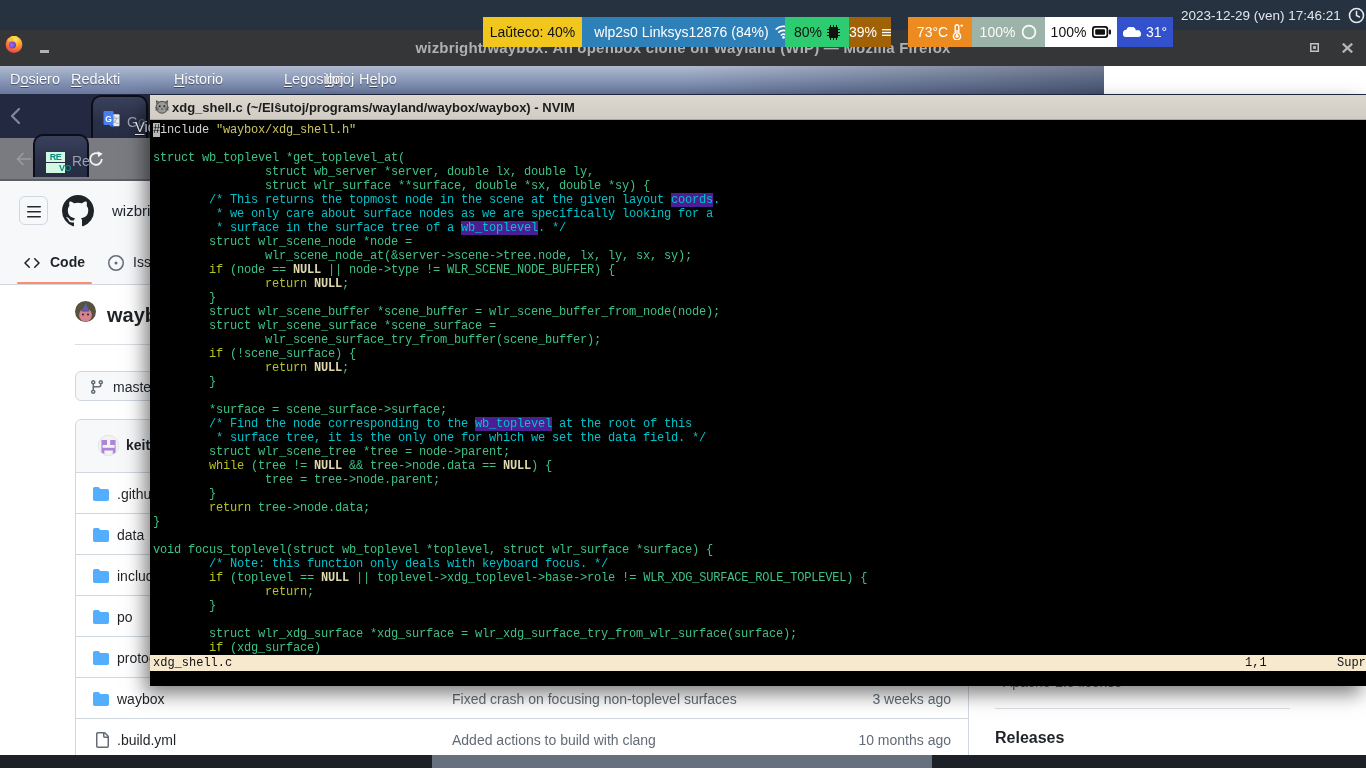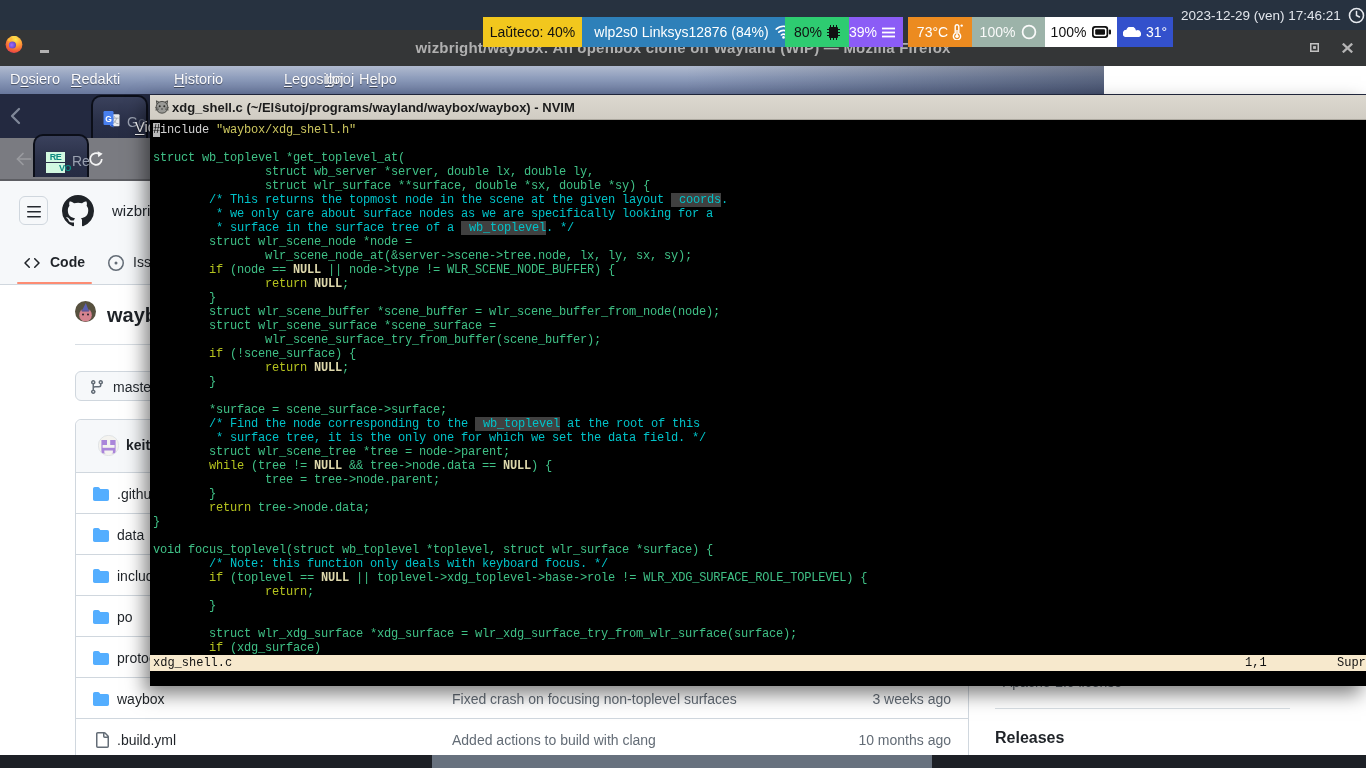--- a/index.html
+++ b/index.html
@@ -48,21 +48,21 @@
 #termbar { position:absolute; left:0; top:0; width:1216px; height:25px; background:linear-gradient(#dcd8cf,#d0ccc3); border-bottom:1px solid #aca89f; }
 #termtitle { position:absolute; left:22px; top:5px; font-size:13px; font-weight:bold; color:#1c1c1c; white-space:nowrap; }
 #code { position:absolute; left:0; top:25px; width:1216px; height:535px; overflow:hidden; }
 #code pre { margin:0; padding:3px 0 0 3px; font-family:"Liberation Mono", monospace; font-size:12px; line-height:14px; letter-spacing:-0.2px; color:#3fc086; white-space:pre; }
 .cm { color:#00c3c9; }
 .kw { color:#b5c31f; }
 .nl { color:#ddd7ab; font-weight:bold; }
 .st { color:#cdc75f; }
 .pp { color:#d2d2d2; }
 .cur { background:#b8b8b8; color:#000; }
-.hl { background:#404040;padding-left:8px; }
+.hl { background:#4c1d95; }
 #stline { position:absolute; left:0; top:560px; width:1216px; height:16px; background:#f7e9cd; font-family:"Liberation Mono", monospace; font-size:12px; color:#111; }
 
 
 #taskbar { left:0; top:755px; width:1366px; height:13px; background:#1d2026; }
 #taskseg { position:absolute; left:432px; top:0; width:500px; height:13px; background:#67717e; }
 </style>
 </head>
 <body>
 <div id="stage">
 
@@ -294,21 +294,21 @@
             <line x1="9.5" y1="13" x2="9.5" y2="15"></line>
             <line x1="0" y1="4.5" x2="2" y2="4.5"></line>
             <line x1="0" y1="7.5" x2="2" y2="7.5"></line>
             <line x1="0" y1="10.5" x2="2" y2="10.5"></line>
             <line x1="11" y1="4.5" x2="13" y2="4.5"></line>
             <line x1="11" y1="7.5" x2="13" y2="7.5"></line>
             <line x1="11" y1="10.5" x2="13" y2="10.5"></line>
           </g>
         </svg>
     </div>
-    <div class="badge" style="left:849px; width:54px; background:#8b5cf6; color:#fff; ">
+    <div class="badge" style="left:849px; width:42px; background:#a16207; color:#fff; ">
       <span>39%</span>
       <svg style="margin-left:5px" width="13" height="11" viewBox="0 0 13 11">
           <g stroke="#fff" stroke-width="1.8">
             <line x1="0" y1="1.5" x2="13" y2="1.5"></line>
             <line x1="0" y1="5.5" x2="13" y2="5.5"></line>
             <line x1="0" y1="9.5" x2="13" y2="9.5"></line>
           </g>
         </svg>
     </div>
     <div class="badge" style="left:908px; width:64px; background:#ec8b20; color:#fff; justify-content:center;">

